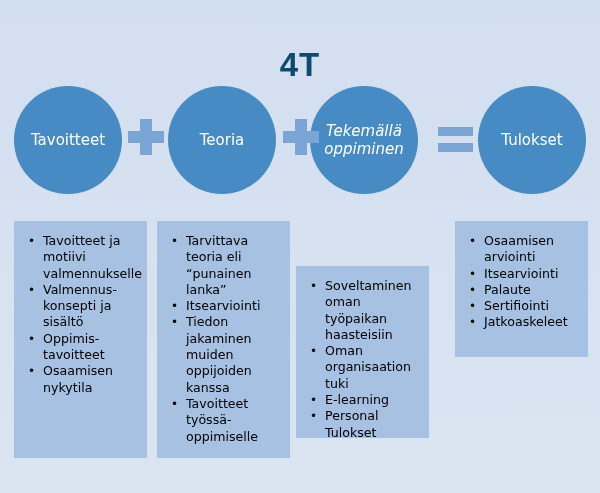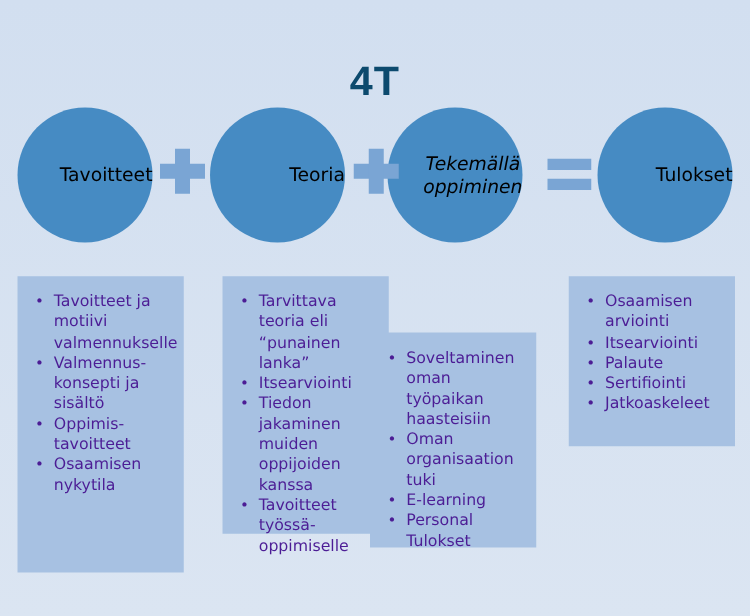--- a/index.html
+++ b/index.html
@@ -11,35 +11,35 @@
   }
   .title {
     position:absolute; left:0; width:600px; top:46px;
     text-align:center; font-family:"Liberation Sans", sans-serif;
     font-weight:bold; font-size:33px; color:#0c4a6e;
     letter-spacing:1px;
   }
   .circle {
     position:absolute; width:108px; height:108px; border-radius:50%;
     background:#468bc3;
-    display:flex; align-items:center; justify-content:flex-end;
-    text-align:center; color:#000000; font-size:15px; line-height:18px;
+    display:flex; align-items:center; justify-content:center;
+    text-align:center; color:#ffffff; font-size:15px; line-height:18px;
     top:86px;
   }
   .circle span { white-space:pre-line; }
   .op { position:absolute; background:#7aa5d4; }
   .box {
     position:absolute; background:#a7c1e2; top:221px;
     box-sizing:border-box; padding:12px 6px 0 14px;
     width:133px;
   }
   .box ul { list-style:none; margin:0; padding:0; }
   .box li {
     position:relative; padding-left:15px;
-    font-size:12.6px; line-height:16.3px; color:#4c1d95;
+    font-size:12.6px; line-height:16.3px; color:#000000;
   }
   .box li::before {
     content:"•"; position:absolute; left:0; top:0; font-size:12px;
   }
 </style>
 </head>
 <body>
 
 <div class="title">4T</div>
 
@@ -71,21 +71,21 @@
 </div>
 
 <div class="box" style="left:14px; height:237px;">
   <ul>
       <li>Tavoitteet ja motiivi valmennukselle</li>
       <li>Valmennus-konsepti ja sisältö</li>
       <li>Oppimis-tavoitteet</li>
       <li>Osaamisen nykytila</li>
     </ul>
 </div>
-<div class="box" style="left:178px; height:206px;">
+<div class="box" style="left:157px; height:237px;">
   <ul>
       <li>Tarvittava teoria eli “punainen lanka”</li>
       <li>Itsearviointi</li>
       <li>Tiedon jakaminen muiden oppijoiden kanssa</li>
       <li>Tavoitteet työssä-oppimiselle</li>
     </ul>
 </div>
 <div class="box" style="left:296px; height:172px;margin-top:45px;">
   <ul>
       <li>Soveltaminen oman työpaikan haasteisiin</li>

